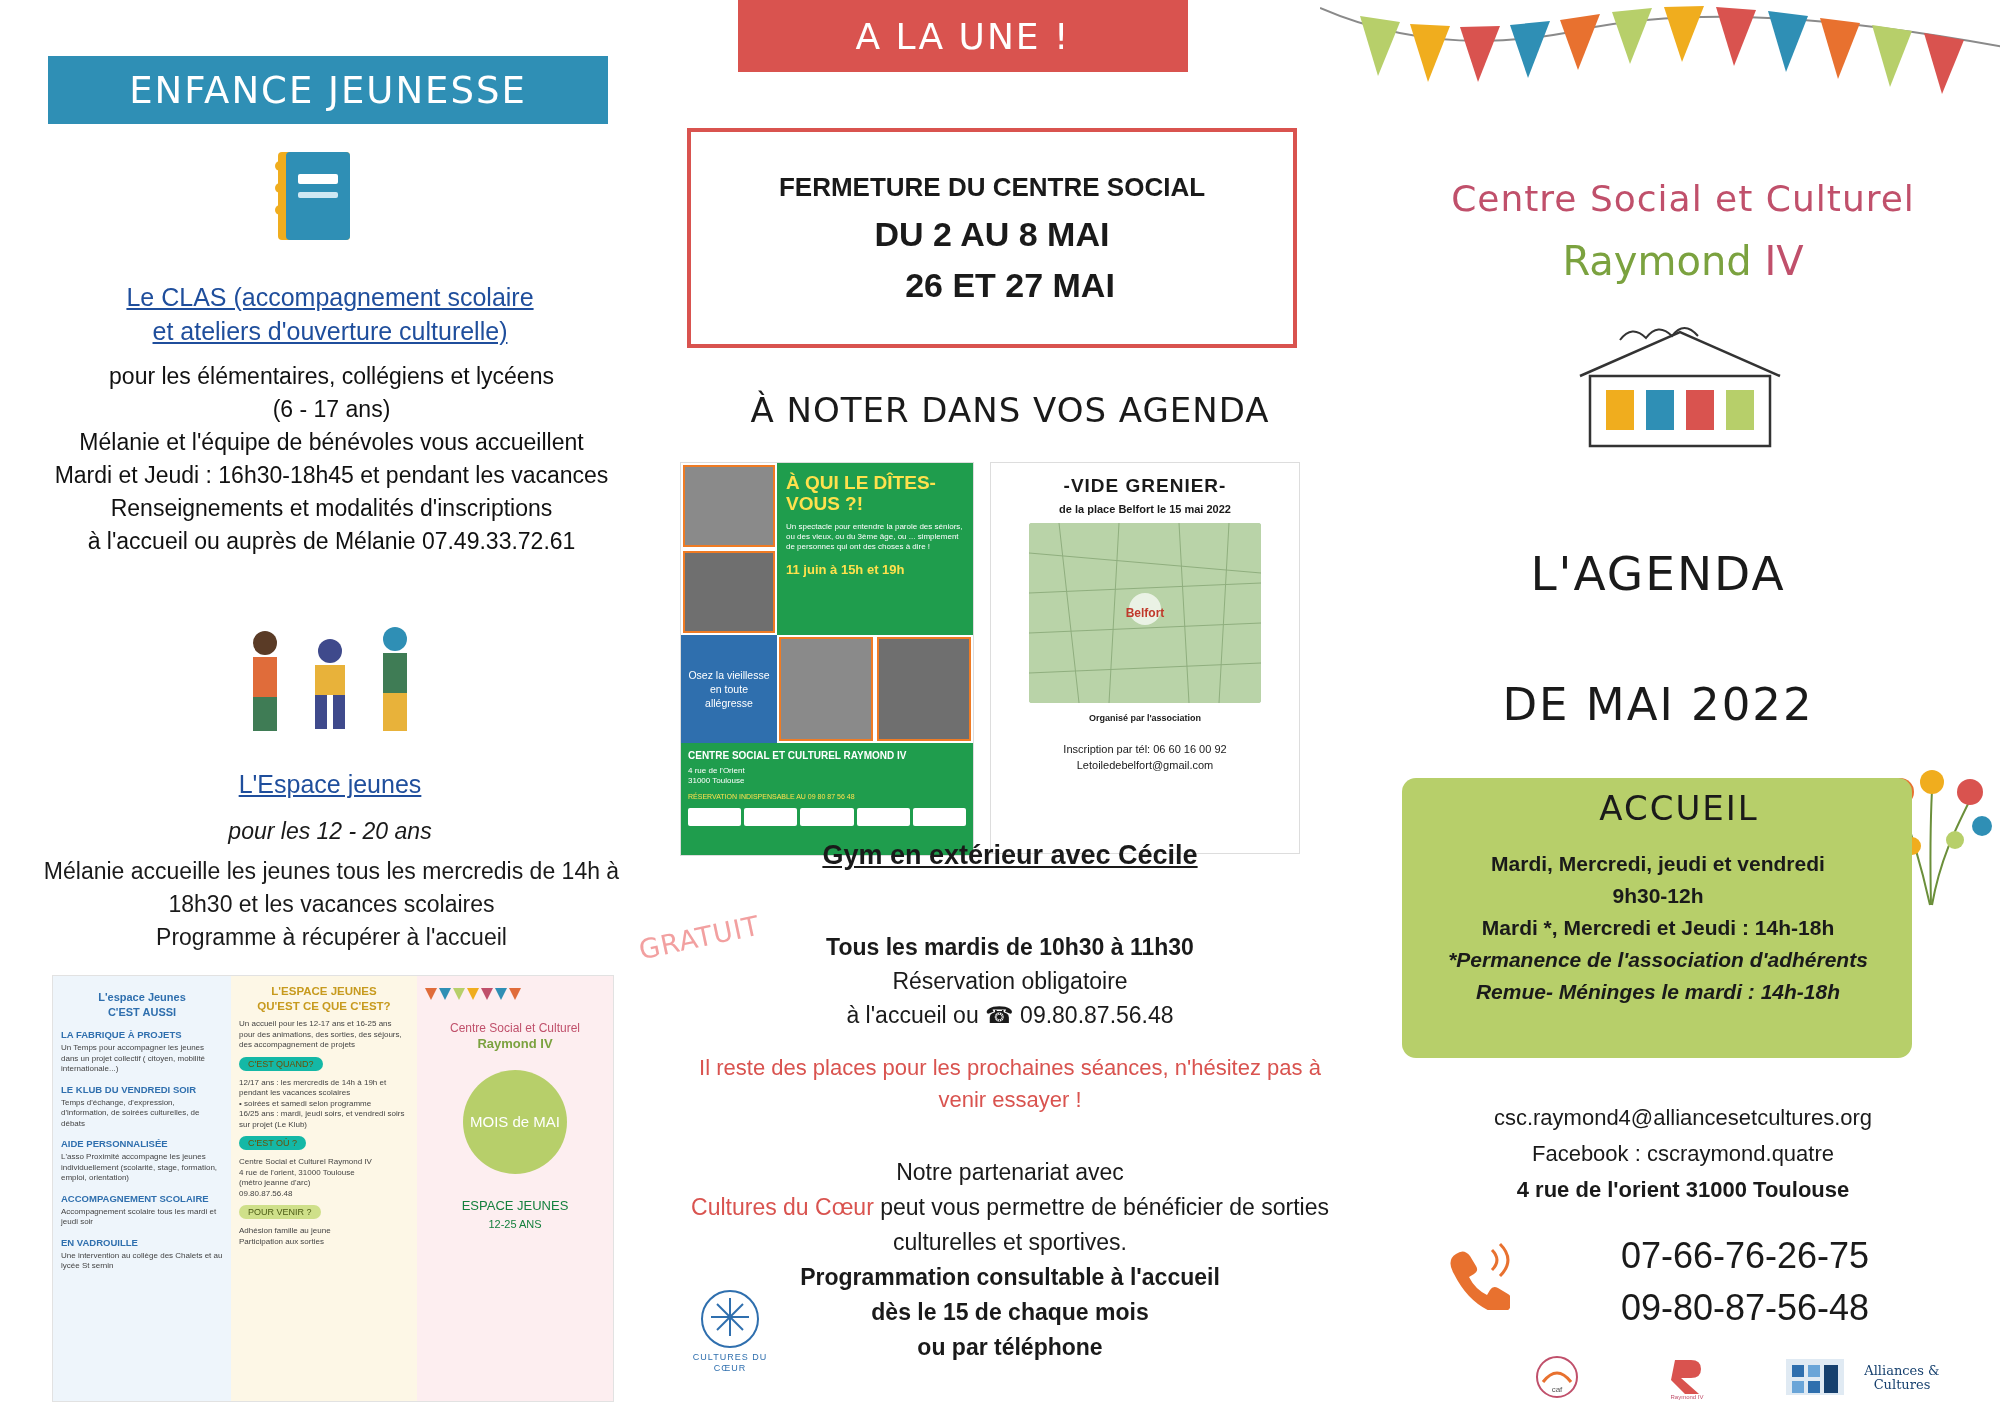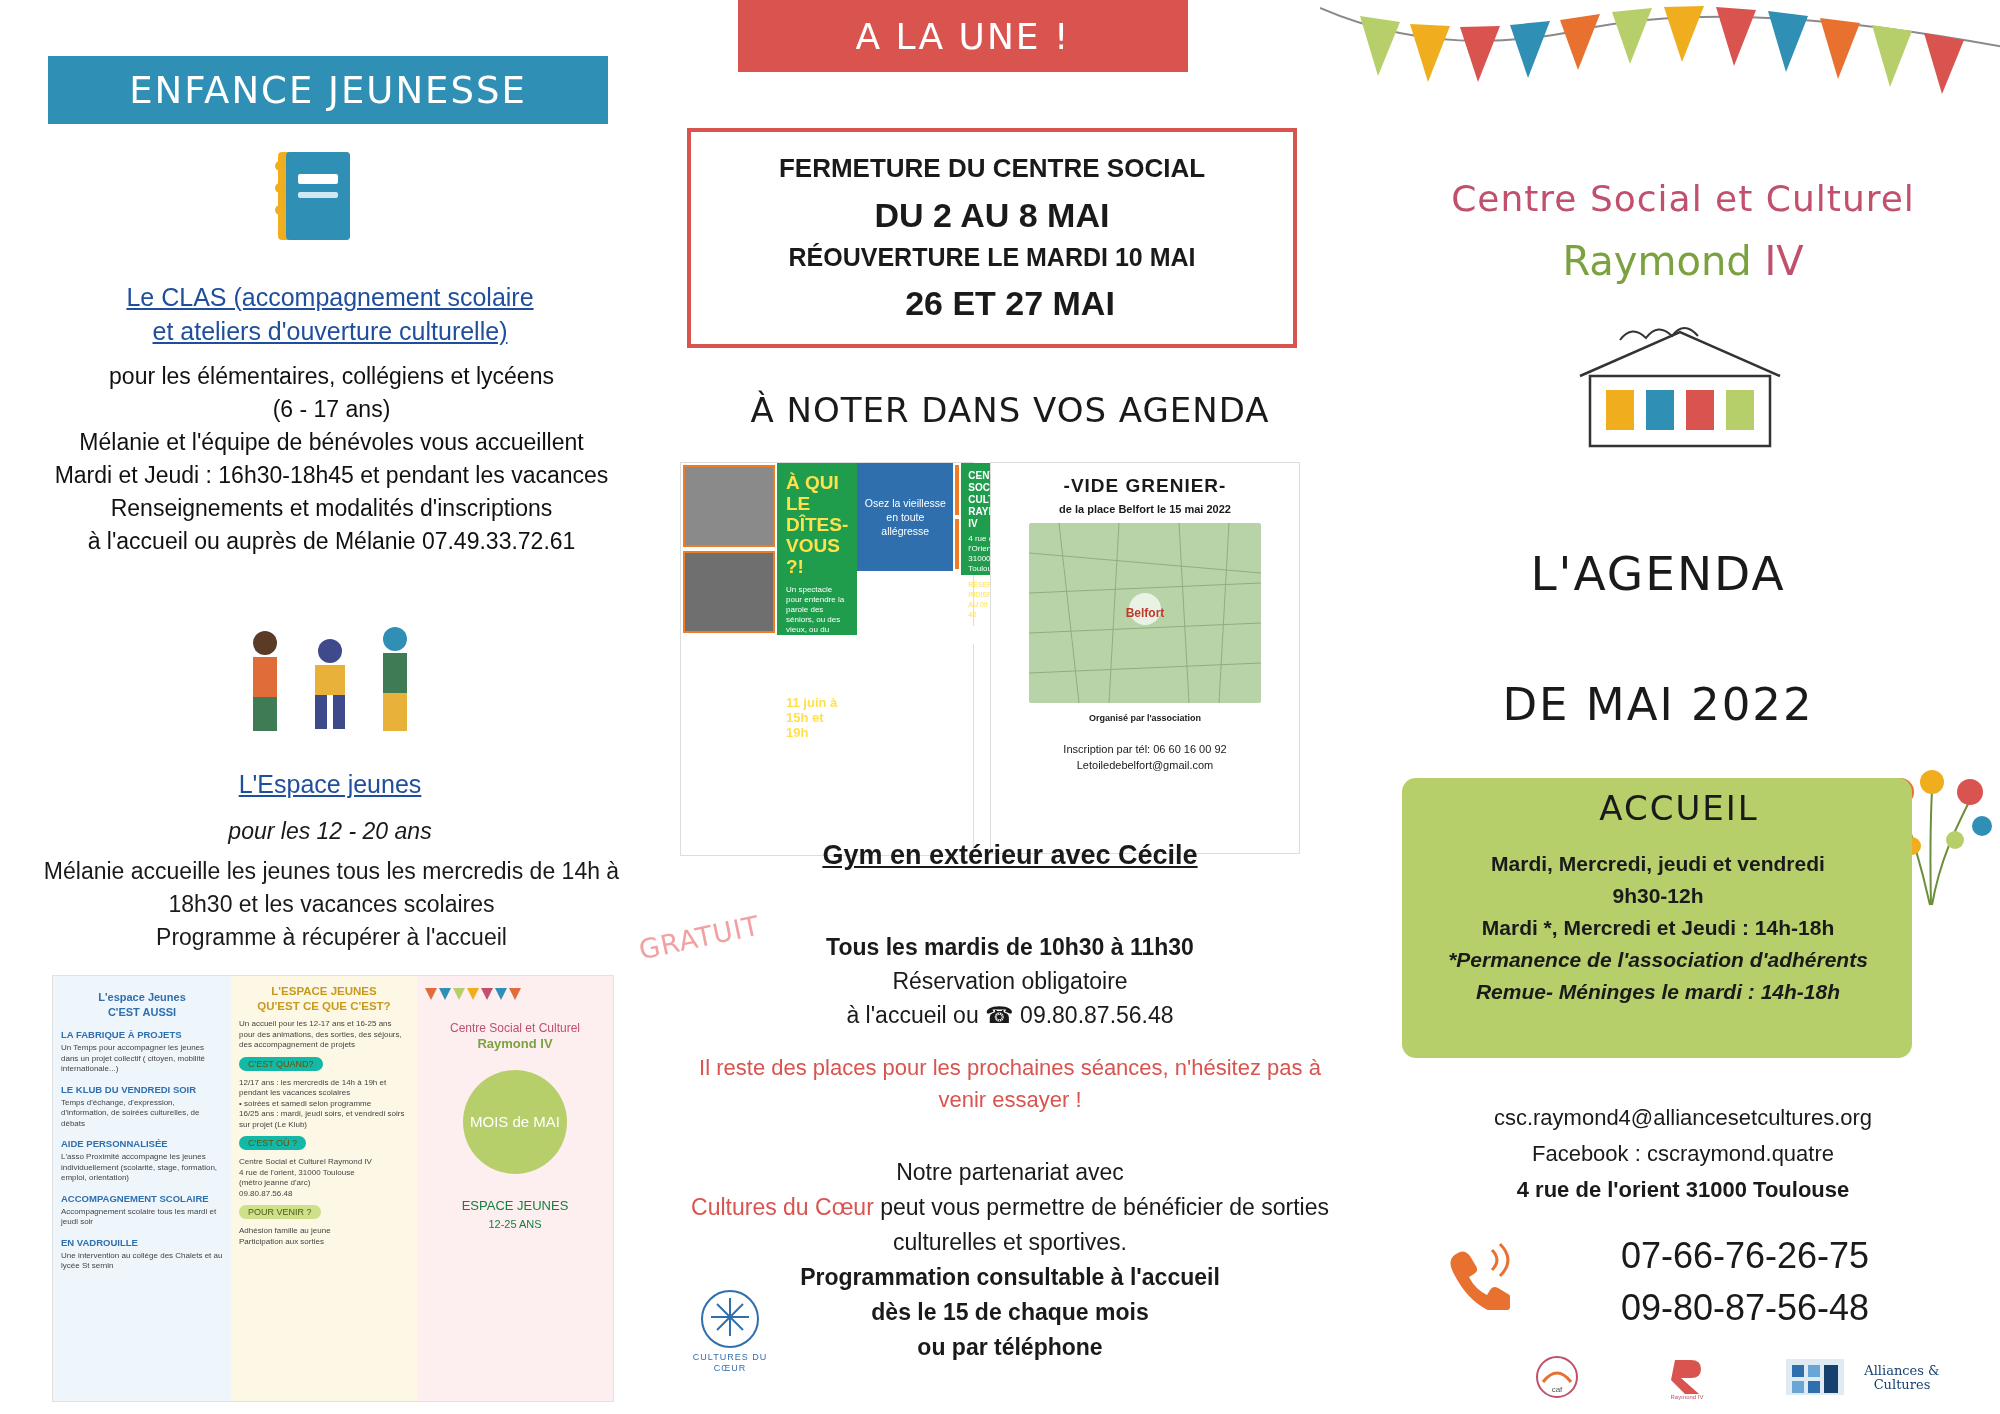--- a/index.html
+++ b/index.html
@@ -86,21 +86,21 @@
   }
   .fermeture-box .l1{font-size:26px;font-weight:bold;color:#1a1a1a;}
   .fermeture-box .l2{font-size:34px;font-weight:bold;margin-top:12px;}
   .fermeture-box .l3{font-size:25px;font-weight:bold;margin-top:8px;}
   .fermeture-box .l4{font-size:34px;font-weight:bold;margin-top:12px;margin-left:36px;}
   .anoter{
     position:absolute;left:0;top:390px;width:700px;text-align:center;
     font-size:34px;letter-spacing:1px;font-family:"DejaVu Sans",sans-serif;
   }
   
-  .poster-a{position:absolute;left:20px;top:462px;width:292px;height:392px;border:1px solid #ddd;background:#fff;display:flex;}
+  .poster-a{position:absolute;left:20px;top:462px;width:292px;height:392px;border:1px solid #ddd;background:#fff;display:flex;flex-direction:column;}
   .pa-top{display:flex;height:172px;}
   .pa-photos{width:96px;display:flex;flex-direction:column;}
   .ph{flex:1;border:2px solid #ef7b24;background:#8a8a8a;margin:2px;}
   .ph.b{background:#6f6f6f;}
   .pa-green{flex:1;background:#1f9d4d;color:#fff;padding:9px;box-sizing:border-box;}
   .pa-green h2{margin:0;font-size:19px;line-height:21px;font-weight:bold;color:#ffe14d;}
   .pa-green p{font-size:8px;line-height:10px;margin:8px 0 0 0;color:#fff;}
   .pa-green .date{font-size:13px;font-weight:bold;color:#ffe14d;margin-top:10px;}
   .pa-mid{display:flex;height:108px;}
   .pa-blue{width:96px;background:#2f6fae;color:#fff;font-size:10.5px;line-height:14px;display:flex;align-items:center;justify-content:center;text-align:center;padding:4px;box-sizing:border-box;}
@@ -280,21 +280,20 @@
 
   <div class="col2">
 
     <div class="banner-une">
       <span>A LA UNE !</span>
     </div>
 
     <div class="fermeture-box">
       <div class="l1">FERMETURE DU CENTRE SOCIAL</div>
       <div class="l2">DU 2 AU 8 MAI</div>
-      <div class="l3">RÉOUVERTURE LE  MARDI 10 MAI</div>
       <div class="l4">26 ET 27 MAI</div>
     </div>
 
     <div class="anoter">À NOTER DANS VOS AGENDA</div>
 
     <div class="poster-a">
       <div class="pa-top">
         <div class="pa-photos">
           <div class="ph"></div>
           <div class="ph b"></div>

